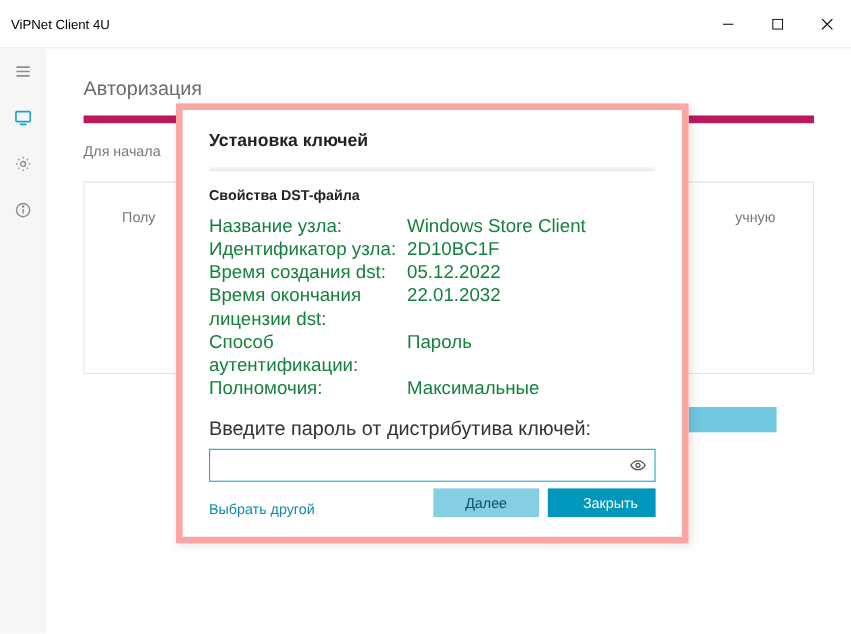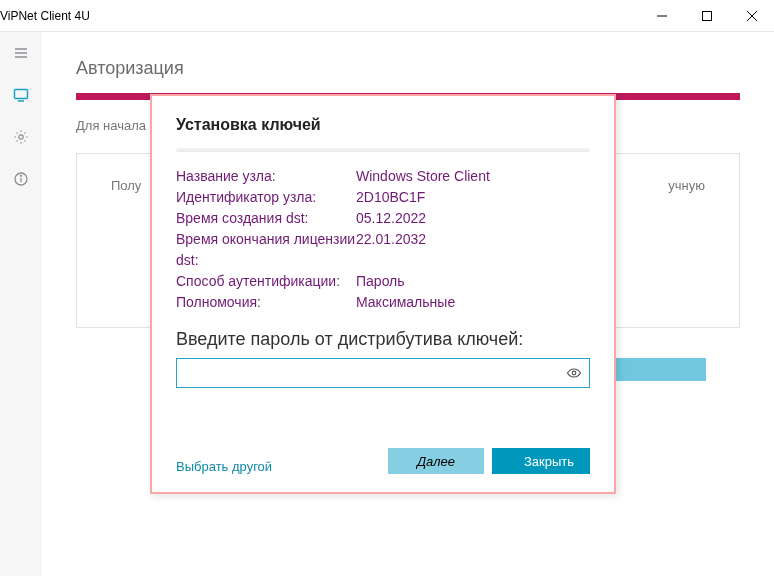--- a/index.html
+++ b/index.html
@@ -7,23 +7,24 @@
     font-family: "Segoe UI", Arial, sans-serif;
     font-size: 13px;
     color: #333;
     background: #fff;
     width: 774px;
     height: 576px;
     overflow: hidden;
     position: relative;
   }
   .titlebar {
-    height: 32px;
+    height: 44px;
     display: flex;
     align-items: center;
+    padding-left: 10px;
     border-bottom: 1px solid #e8e8e8;
   }
   .titlebar .title {
     font-size: 12px;
     color: #000;
   }
   .win-controls {
     margin-left: auto;
     display: flex;
   }
@@ -99,26 +100,26 @@
     position: absolute;
     right: 68px;
     top: 326px;
     width: 90px;
     height: 23px;
     background: #6fc7e0;
   }
   
   .modal {
     position: absolute;
-    left: 150px;
+    left: 160px;
     top: 94px;
     width: 466px;
     height: 400px;
     background: #fff;
-    border: 2px solid #fca5a5;
+    border: 6px solid #fca5a5;
     box-shadow: 2px 2px 8px rgba(0,0,0,0.12);
     padding: 20px 24px 18px 24px;
     display: flex;
     flex-direction: column;
   }
   .modal h2 {
     font-size: 16px;
     font-weight: 600;
     color: #222;
     margin-bottom: 14px;
@@ -131,22 +132,22 @@
     margin-bottom: 14px;
   }
   .section-title {
     font-size: 13px;
     font-weight: 600;
     color: #222;
     margin-bottom: 10px;
   }
   .kv-row {
     display: flex;
-    font-size: 14px;
-    color: #701a75;
+    font-size: 17px;
+    color: #15803d;
     line-height: 21px;
   }
   .kv-row .k { width: 180px; }
   .kv-row .v { flex: 1; }
   .prompt-label {
     font-size: 18px;
     color: #333;
     margin-top: 16px;
     margin-bottom: 8px;
   }
@@ -188,23 +189,22 @@
     min-width: 96px;
     height: 26px;
     font-size: 13px;
     border: none;
     cursor: pointer;
     color: #fff;
     padding: 0 16px;
   }
   .btn-next {
     background: #86cfe3;
-    color: #000000;
+    color: #0c4a6e;
     cursor: default;
-    font-style: italic;
   }
   .btn-close {
     background: #0097bd;
     padding-left: 32px;
   }
 </style>
 </head>
 <body>
 
 <div class="titlebar">
@@ -267,20 +267,21 @@
       <span class="card-word rt">учную</span>
       <div style="height:110px;clear:both"></div>
     </div>
     <div class="bg-next"></div>
   </div>
 </div>
 
 <div class="modal">
   <h2>Установка ключей</h2>
   <div class="separator"></div>
+  <div class="section-title">Свойства DST-файла</div>
 
   <div class="kv-row">
     <div class="k">Название узла:</div>
     <div class="v">Windows Store Client</div>
   </div>
   <div class="kv-row">
     <div class="k">Идентификатор узла:</div>
     <div class="v">2D10BC1F</div>
   </div>
   <div class="kv-row">

